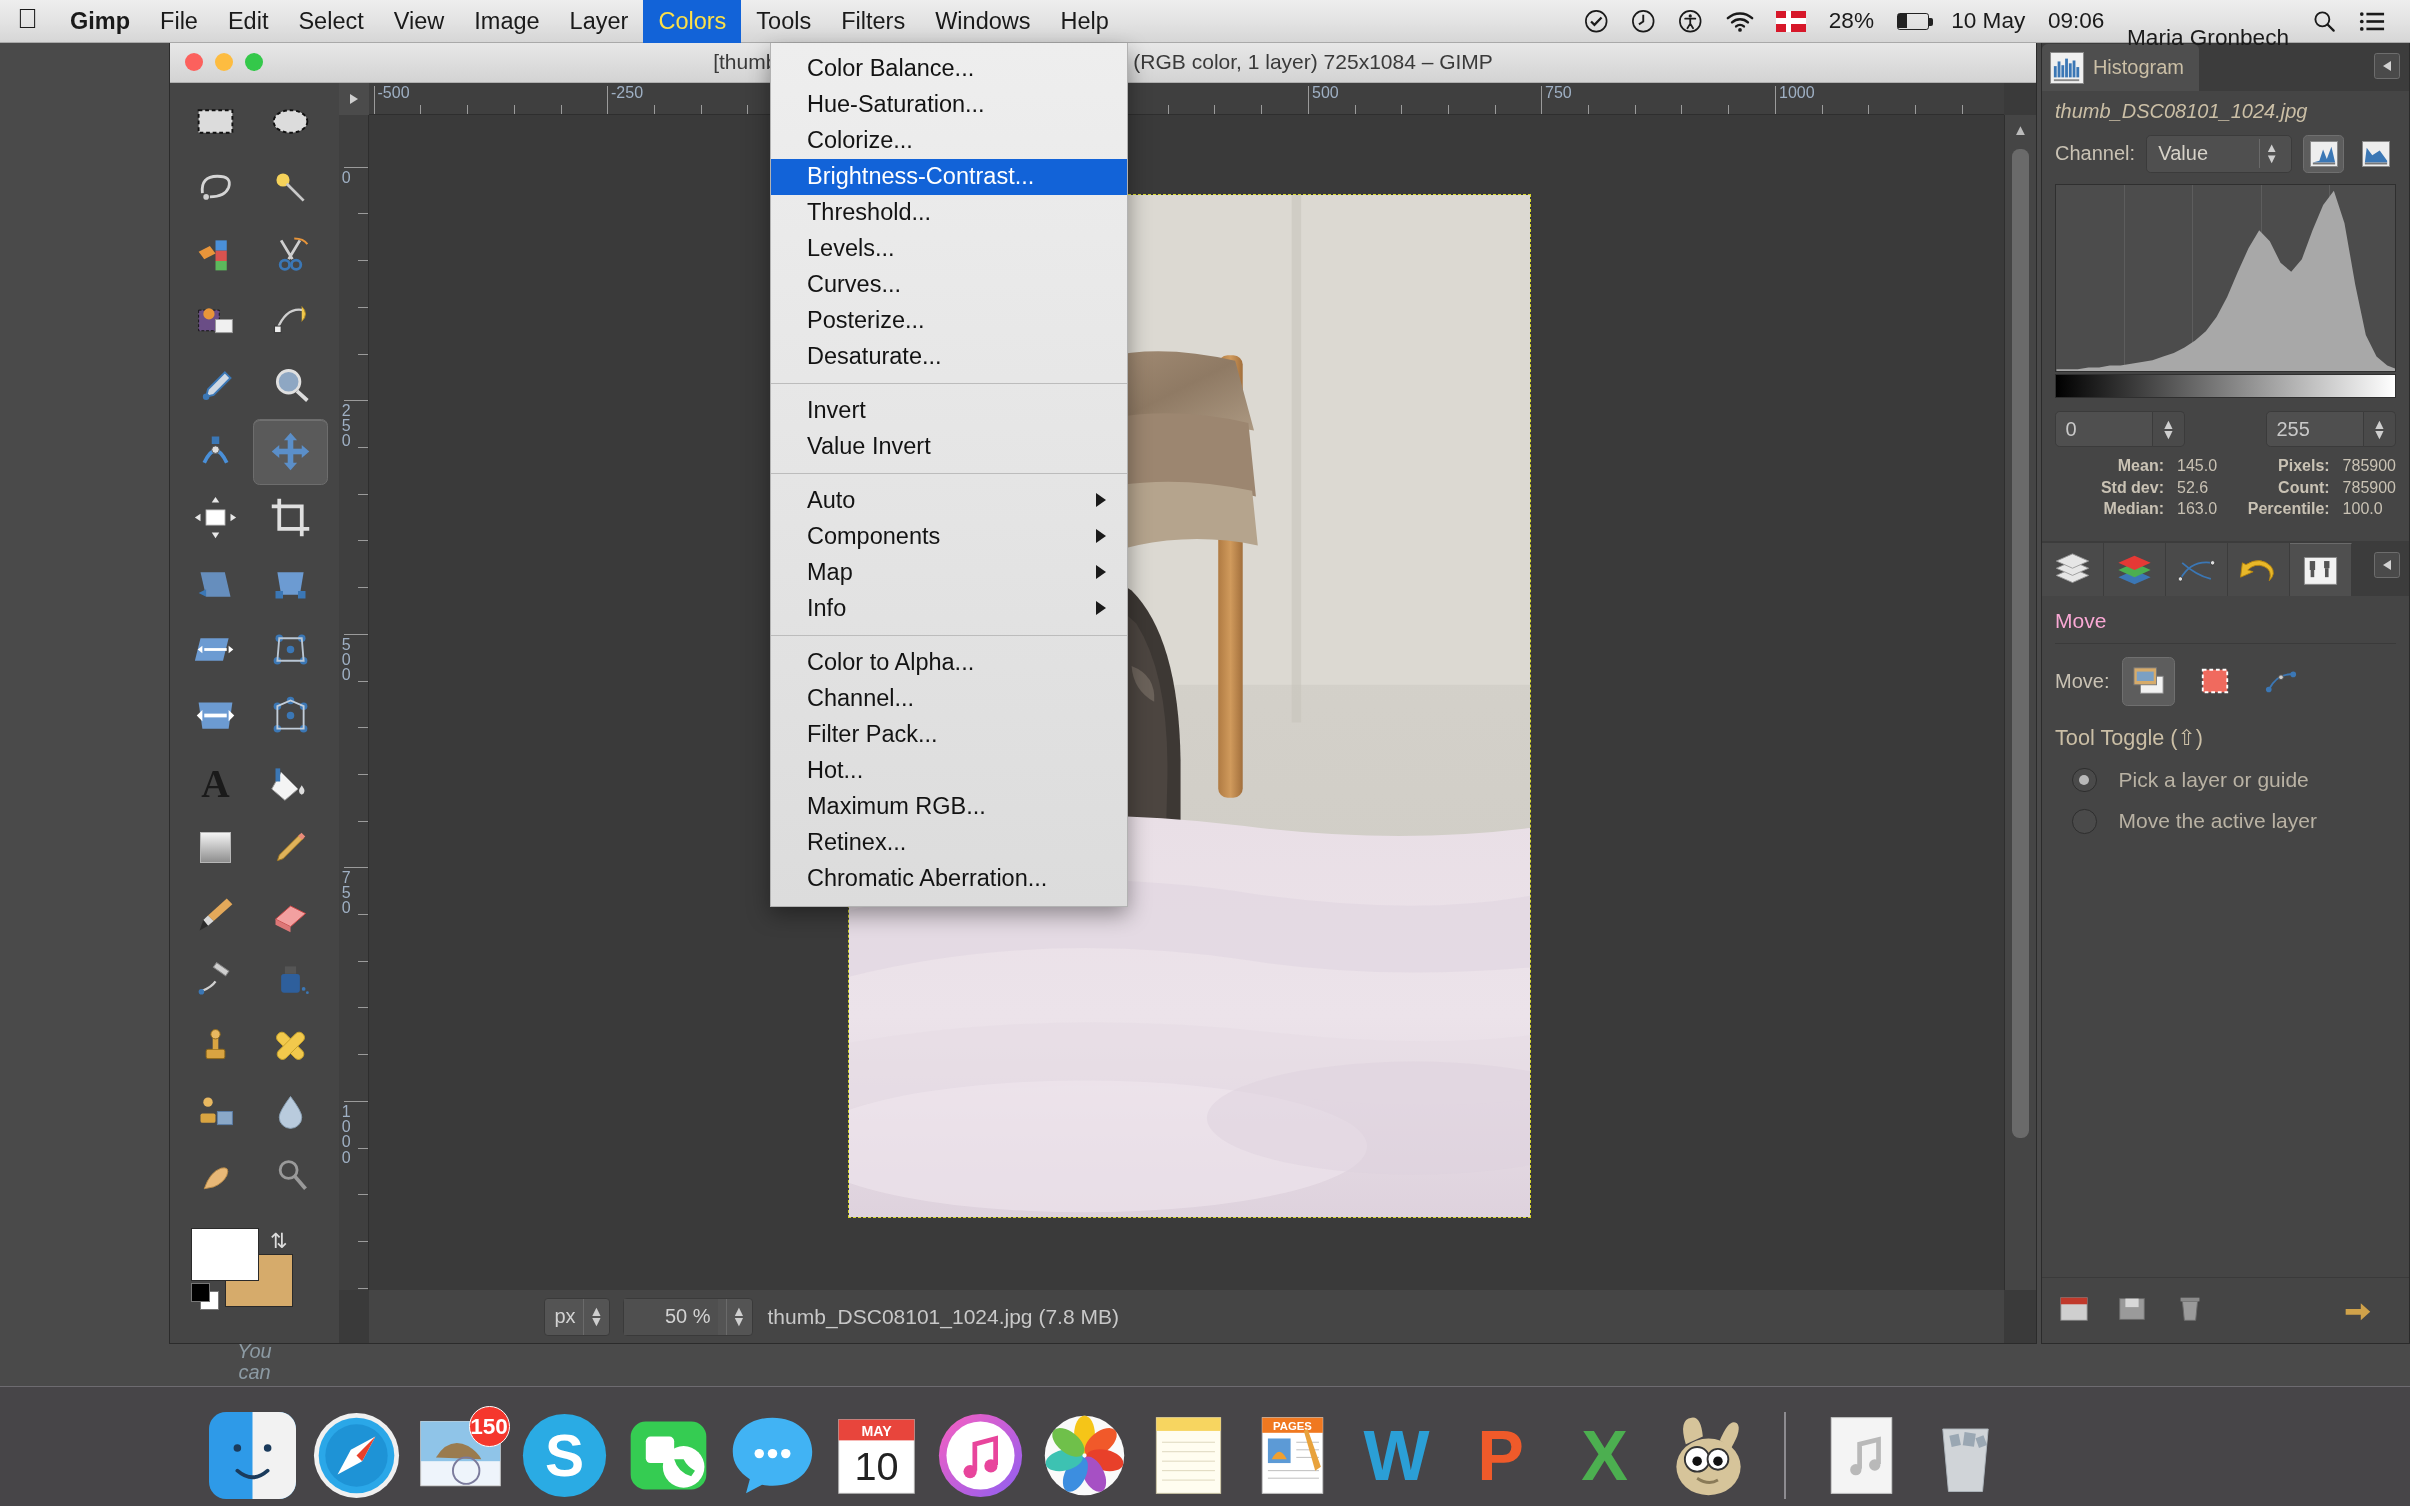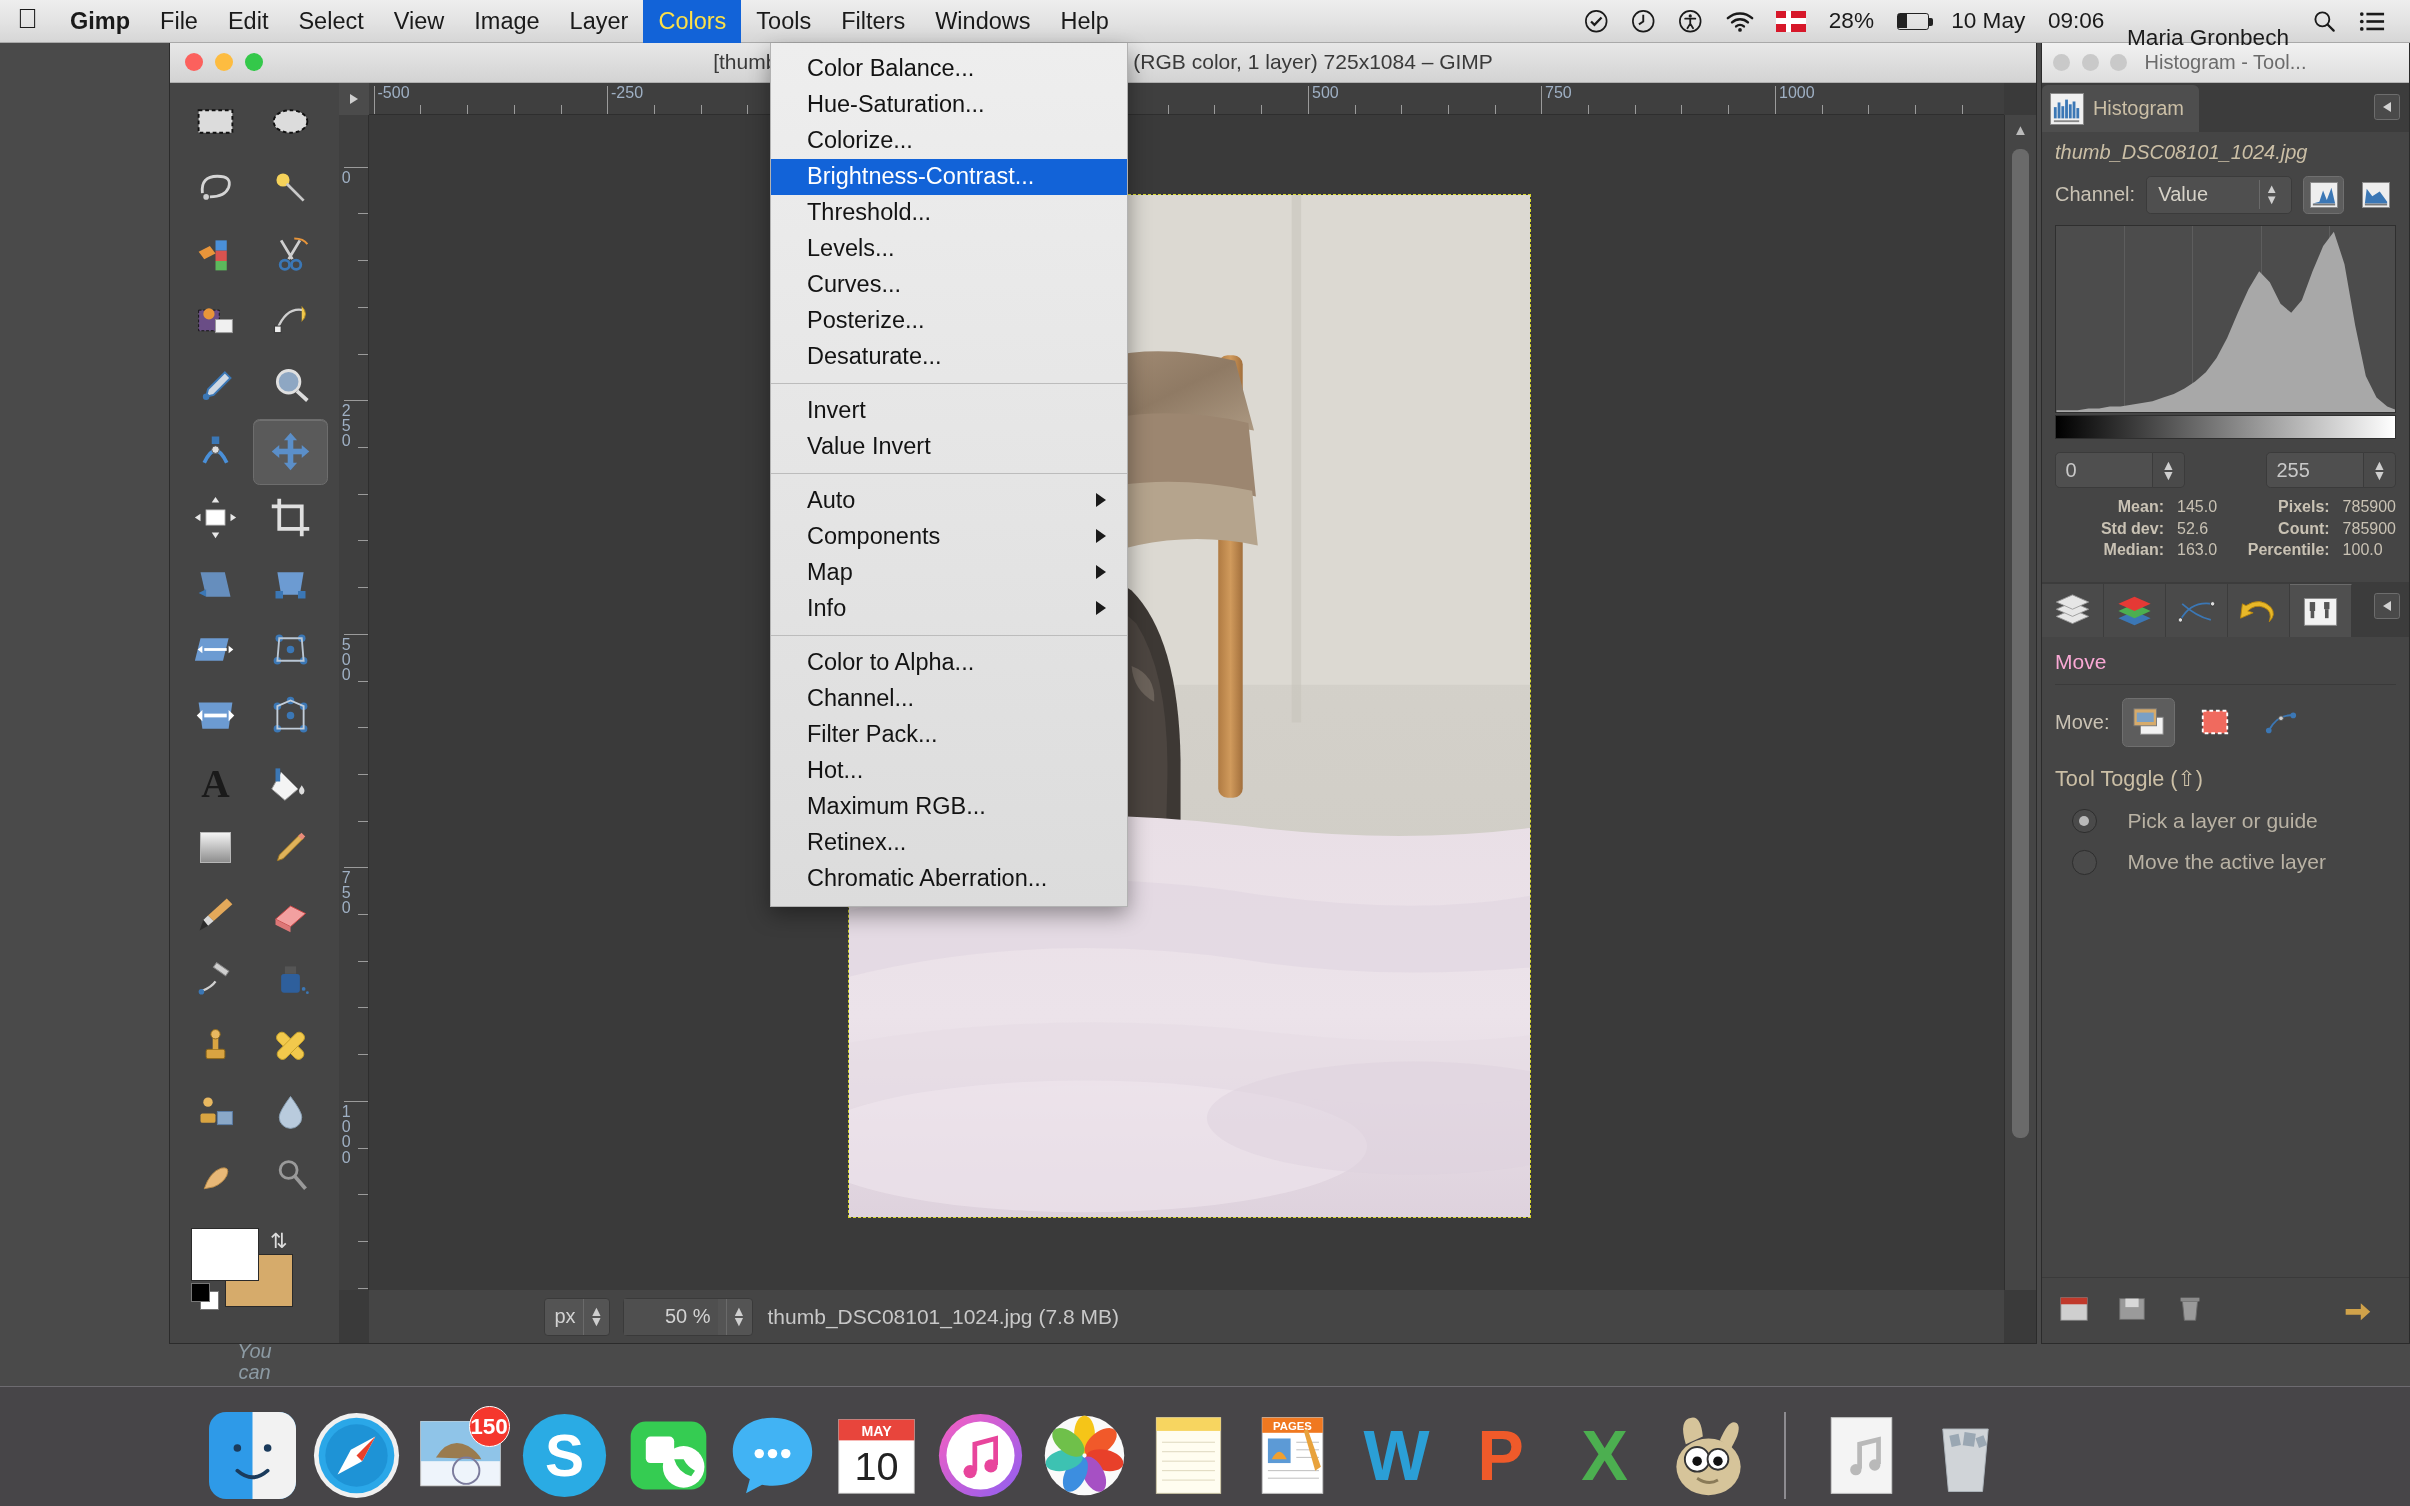--- a/index.html
+++ b/index.html
@@ -215,21 +215,21 @@
 
   .to-tabrow { margin-top: 19px; height:55px; background:#3c3c3c; display:flex; align-items:flex-end; position:relative;}
   .to-tab { width:62px; height:53px; display:flex;align-items:center;justify-content:center; background:#4a4a4a; border-right:0.9px solid #3c3c3c;}
   .to-tab.on { background:#4f4f4f; border-top:1.9px solid #6a6a6a;}
   .to-body { padding: 7.5px 13px 0 13px; }
   .to-head { font-size:21px; color:#f9a8d4; padding: 5.6px 0 9.4px 0; border-bottom:0.9px solid #3a3a3a;}
   .move-row { display:flex; align-items:center; gap:13px; margin-top:13px;}
   .mbtn { width:53px;height:49px;display:flex;align-items:center;justify-content:center;border-radius:5.6px;}
   .mbtn.on { background:#5d5d5d; border:0.9px solid #6f6f6f;}
   .toggle-title { font-size:21.7px; color:#cbbfa6; margin-top:19px; }
-  .radio-row { display:flex; align-items:center; gap:31px; margin-top:17px; padding-left:17px;}
+  .radio-row { display:flex; align-items:center; gap:22px; margin-top:17px; padding-left:17px;}
   .radio { width:24.5px;height:24.5px;border-radius:50%; border:1.9px solid #2e2e2e; background:#4a4a4a; display:flex;align-items:center;justify-content:center;}
   .radio.on:after { content:""; width:10.4px;height:10.4px;border-radius:50%; background:#b9b9b9; display:block;}
   .radio-lab { font-size:21px; color:#b9b2a4; }
 
   .dock-bottom {
     position:absolute; left:0; right:0; bottom:0; height:66px; background:#454545;
     border-top:0.9px solid #3a3a3a; display:flex; align-items:center; padding: 0 13px;
   }
   .db-icon { width:41px;height:38px; margin-right:17px; }
 
@@ -838,28 +838,20 @@
       </div>
       <div class="mi">
         <span>Retinex...</span>
       </div>
       <div class="mi">
         <span>Chromatic Aberration...</span>
       </div>
     </div>
 
   <div class="dock-win">
-    <div class="dock-title">
-      <div class="traffic">
-        <span class="tl"></span>
-        <span class="tl"></span>
-        <span class="tl"></span>
-      </div>
-      <div class="dock-title-text">Histogram - Tool...</div>
-    </div>
 
     <div class="dock-tabrow">
       <div class="dock-tab">
         <span class="tabicon">
           <svg width="32" height="30" viewBox="0 0 34 32">
               <rect width="34" height="32" fill="#f0f0f0"></rect>
               <g fill="#3b77b5">
                 <rect x="3" y="14" width="3" height="12"></rect>
                 <rect x="7" y="9" width="3" height="17"></rect>
                 <rect x="11" y="13" width="3" height="13"></rect>

